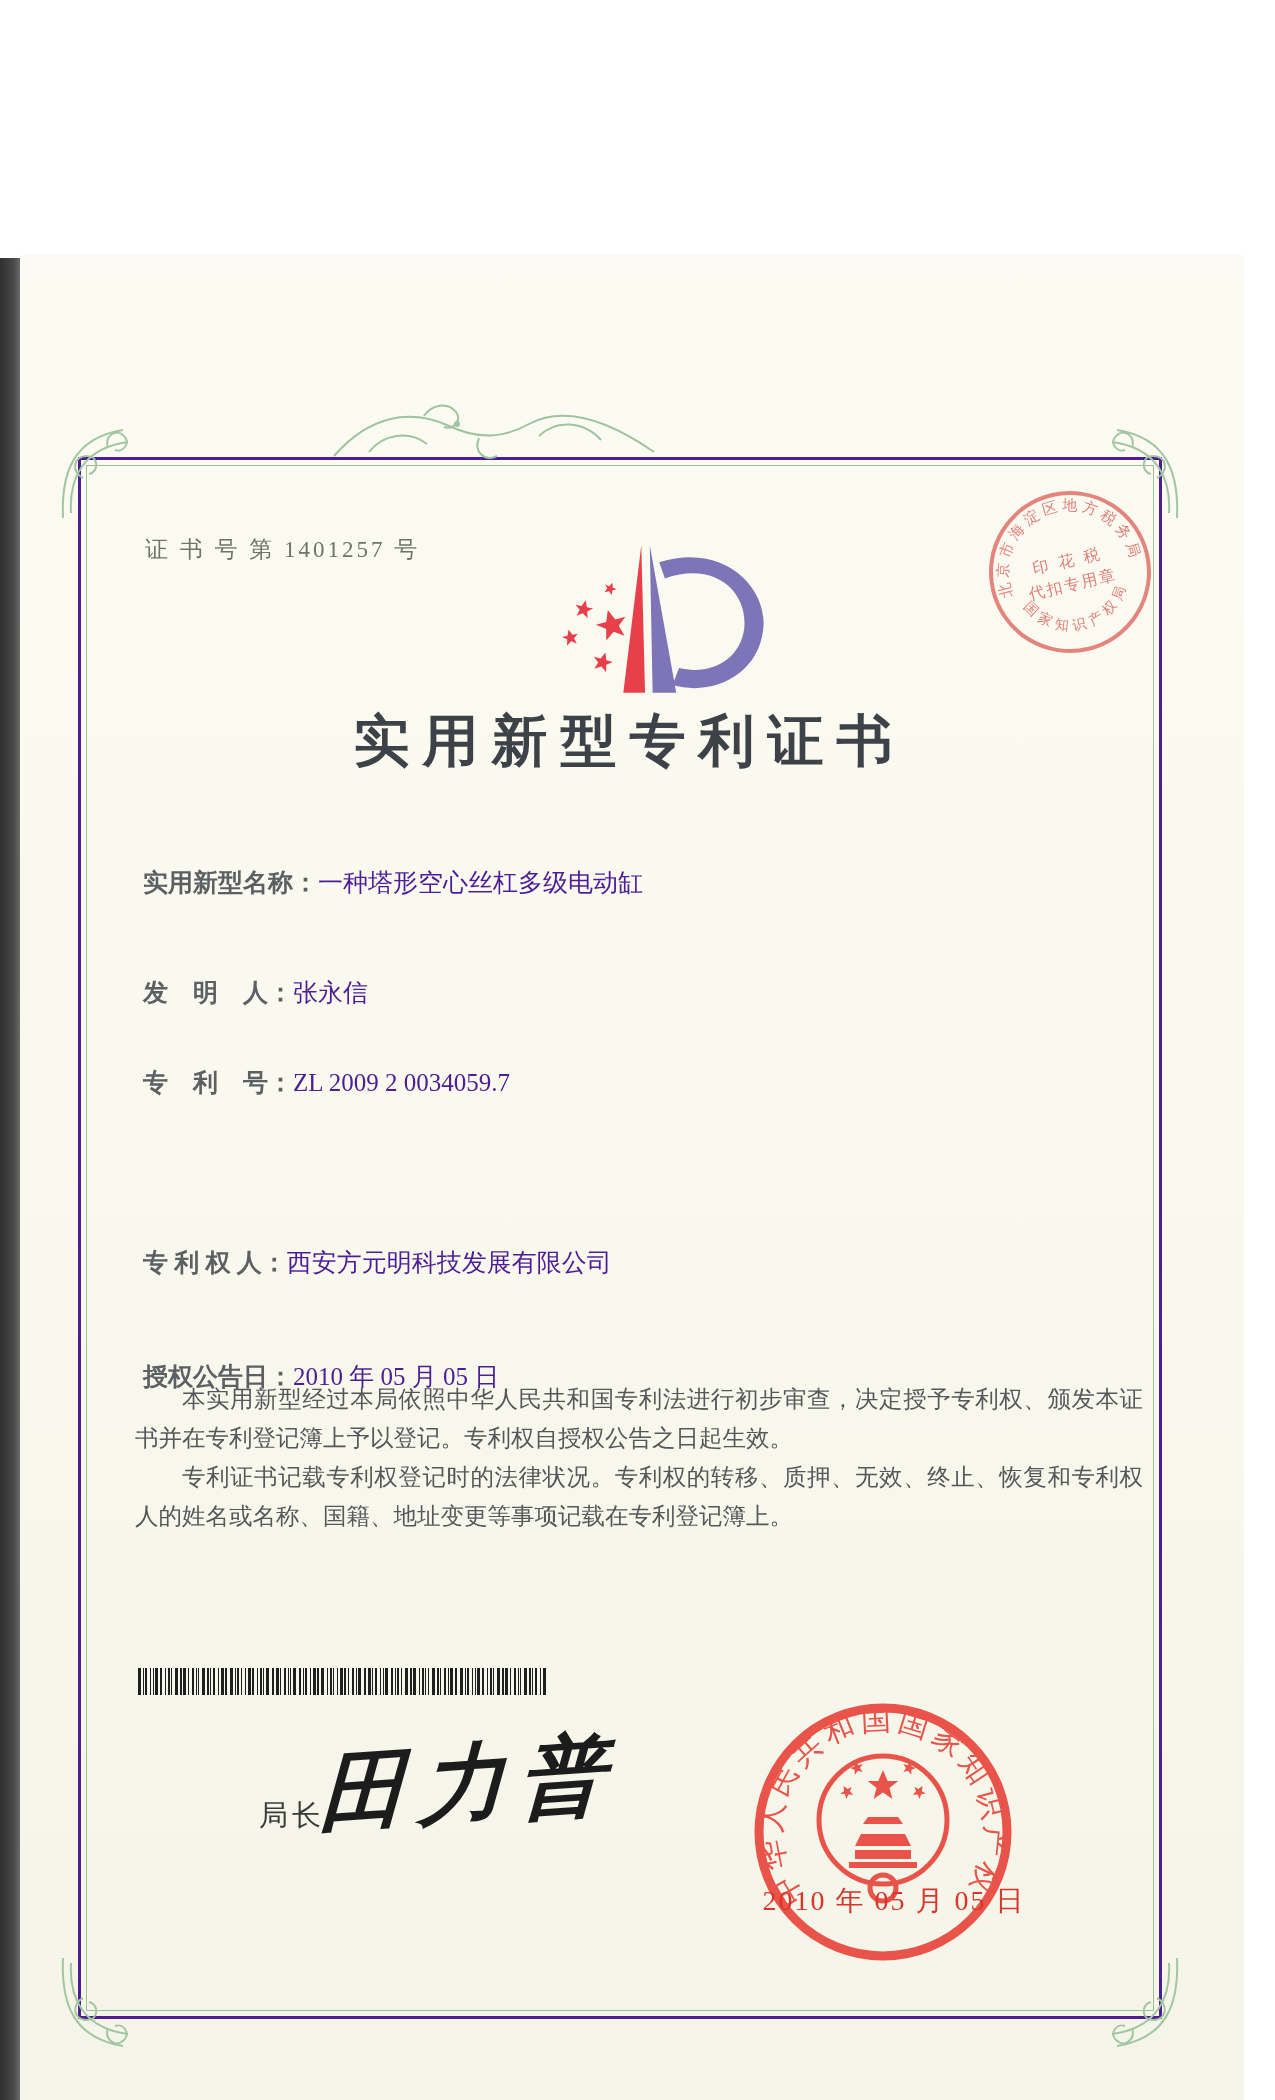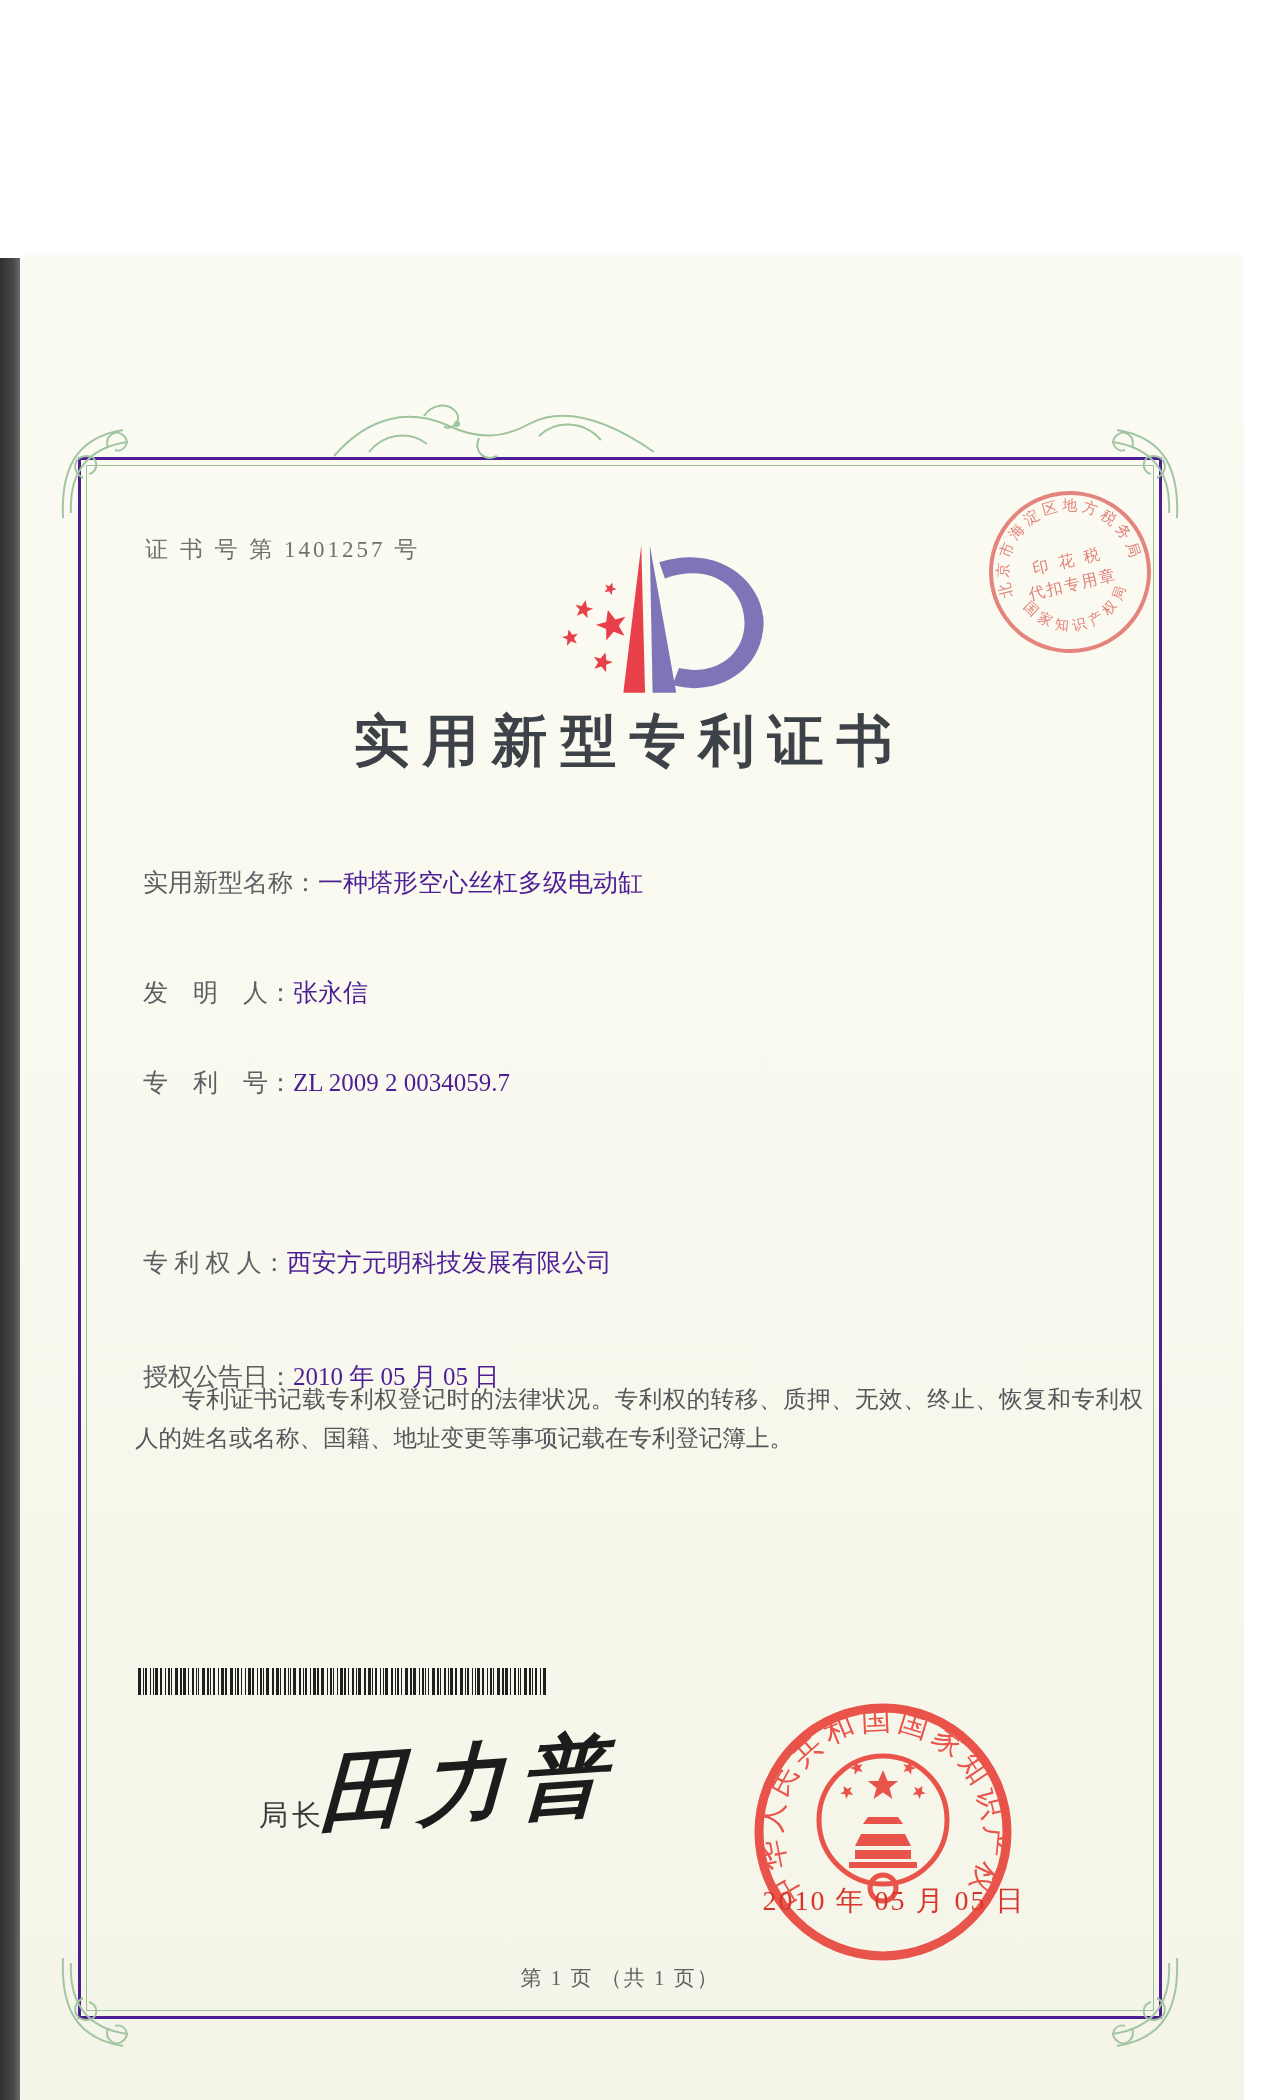--- a/index.html
+++ b/index.html
@@ -24,21 +24,21 @@
 
   .cert-no { position:absolute; left:64px; top:74px; font-size:23px; letter-spacing:3px;
     color:#6e746b; }
 
   .logo-wrap { position:absolute; left:447px; top:74px; width:270px; height:170px; }
 
   .title { position:absolute; left:0; top:244px; width:100%; text-align:center;
     font-size:56px; font-weight:600; letter-spacing:13px; color:#3d4248;padding-left:19px; }
 
   .field-row { position:absolute; left:62px; font-size:25px; color:#5c6063; white-space:nowrap; }
-  .field-label { color:#5c6063; }
+  .field-label { color:#5c6063;font-weight:bold; }
   .field-value { color:#4c1d95; }
 
   .paragraphs { position:absolute; left:54px; top:920px; width:1008px;
     font-size:23.5px; line-height:39px; color:#55585a; text-align:justify; }
   .paragraphs p { text-indent:2em; margin:0; }
 
   .barcode { position:absolute; left:57px; top:1208px; width:410px; height:27px; }
 
   .signature-name { position:absolute; left:238px; top:1266px; font-size:86px; font-weight:bold;
     font-style:italic; color:#1c1c1c; transform:rotate(-4deg) skewX(-6deg);
@@ -156,20 +156,21 @@
       <span class="field-label">专　利　号：</span><span class="field-value">ZL 2009 2 0034059.7</span>
     </div>
     <div class="field-row" style="top:786px;">
       <span class="field-label">专 利 权 人：</span><span class="field-value">西安方元明科技发展有限公司</span>
     </div>
     <div class="field-row" style="top:900px;text-align:right;">
       <span class="field-label">授权公告日：</span><span class="field-value">2010 年 05 月 05 日</span>
     </div>
 
     <div class="paragraphs">
+      <p>本实用新型经过本局依照中华人民共和国专利法进行初步审查，决定授予专利权、颁发本证书并在专利登记簿上予以登记。专利权自授权公告之日起生效。</p>
       <p>专利证书记载专利权登记时的法律状况。专利权的转移、质押、无效、终止、恢复和专利权人的姓名或名称、国籍、地址变更等事项记载在专利登记簿上。</p>
     </div>
 
     <div class="barcode">
       <svg id="barcode-svg" width="410" height="27" viewBox="0 0 410 27">
           <rect x="0" y="0" width="3" height="27" fill="#1f1f1f"></rect>
           <rect x="5" y="0" width="1" height="27" fill="#1f1f1f"></rect>
           <rect x="7" y="0" width="2" height="27" fill="#1f1f1f"></rect>
           <rect x="12" y="0" width="1" height="27" fill="#1f1f1f"></rect>
           <rect x="15" y="0" width="1" height="27" fill="#1f1f1f"></rect>
@@ -300,16 +301,15 @@
           <polygon points="104,146 160,146 154,134 110,134"></polygon>
           <rect x="104" y="150" width="56" height="9"></rect>
           <rect x="98" y="162" width="68" height="6"></rect>
         </g>
         <circle cx="132" cy="120" r="64" fill="none" stroke="#e8473e" stroke-width="5"></circle>
         <circle cx="132" cy="188" r="13" fill="none" stroke="#e8473e" stroke-width="5"></circle>
       </svg>
     </div>
     <div class="seal-date">2010 年 05 月 05 日</div>
 
-    <div class="footer">第 1 页 （共 1 页）</div>
   </div>
 
 </div>
 
 </body></html>

